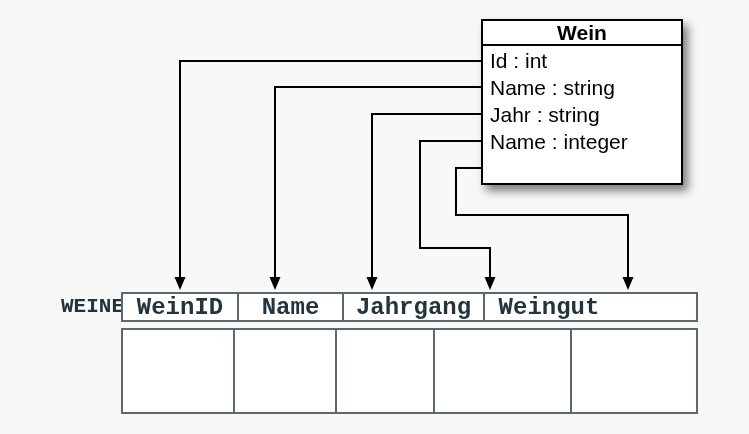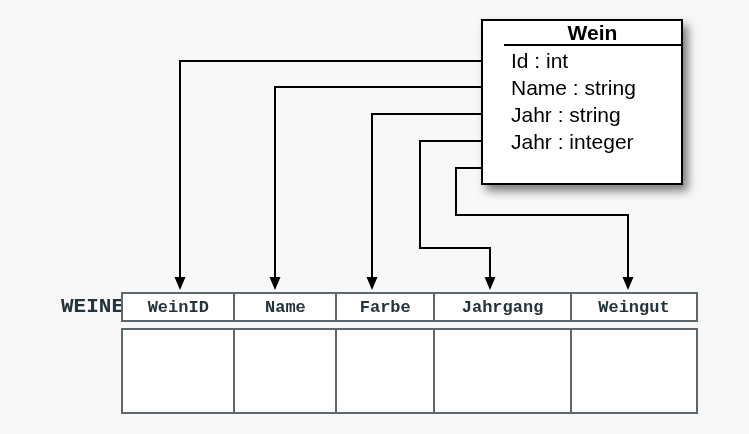--- a/index.html
+++ b/index.html
@@ -14,21 +14,20 @@
     position:absolute;left:0;top:0;width:749px;height:434px;
   }
   .connectors path{stroke:#000;stroke-width:2;fill:none;}
   .connectors polygon{fill:#000;stroke:none;}
 
   
   .class-box{
     position:absolute;left:481px;top:19px;width:202px;height:166px;
     background:#fff;border:2.5px solid #000;box-sizing:border-box;
     box-shadow:5px 6px 9px rgba(0,0,0,0.5);
-    padding-left:21px;
   }
   .class-box-title{
     height:23px;line-height:23px;border-bottom:2.5px solid #000;
     text-align:center;font-weight:bold;font-size:21px;color:#000;
   }
   .class-box-attrs{padding:1px 0 0 7px;border-radius:17px;}
   .class-attr{
     height:27px;line-height:27px;font-size:21px;color:#000;white-space:nowrap;
   }
 
@@ -42,21 +41,21 @@
   .t-row{
     position:absolute;left:121px;width:577px;
     display:flex;background:#fff;
     border:2px solid #5c686e;box-sizing:border-box;
   }
   .t-head{top:292px;height:30px;}
   .t-body{top:328px;height:86px;}
   .t-cell{
     box-sizing:border-box;height:100%;
     display:flex;align-items:center;justify-content:center;
-    font-family:"Liberation Mono", monospace;font-weight:bold;font-size:17px;
+    font-family:"Liberation Mono", monospace;font-weight:bold;font-size:24px;
     color:#24343c;white-space:nowrap;
   }
   .t-cell + .t-cell{border-left:2px solid #5c686e;}
   .c0{width:114px;}
   .c1{width:105px;}
   .c2{width:101px;}
   .c3{width:141px;}
   .c4{width:130px;}
 </style>
 </head>
@@ -81,30 +80,29 @@
     <path d="M481 168 H456 V215 H628 V277"></path>
     <polygon points="622.5,277 633.5,277 628,290"></polygon>
   </svg>
 
   <div class="class-box">
     <div class="class-box-title">Wein</div>
     <div class="class-box-attrs">
       <div class="class-attr">Id : int</div>
       <div class="class-attr">Name : string</div>
       <div class="class-attr">Jahr : string</div>
-      <div class="class-attr">Jahr : integer</div>
+      <div class="class-attr">Name : integer</div>
     </div>
   </div>
 
   <div class="table-label">WEINE</div>
 
   <div class="t-row t-head">
     <div class="t-cell c0">WeinID</div>
     <div class="t-cell c1">Name</div>
-    <div class="t-cell c2">Farbe</div>
     <div class="t-cell c3">Jahrgang</div>
     <div class="t-cell c4">Weingut</div>
   </div>
 
   <div class="t-row t-body">
     <div class="t-cell c0"></div>
     <div class="t-cell c1"></div>
     <div class="t-cell c2"></div>
     <div class="t-cell c3"></div>
     <div class="t-cell c4"></div>

